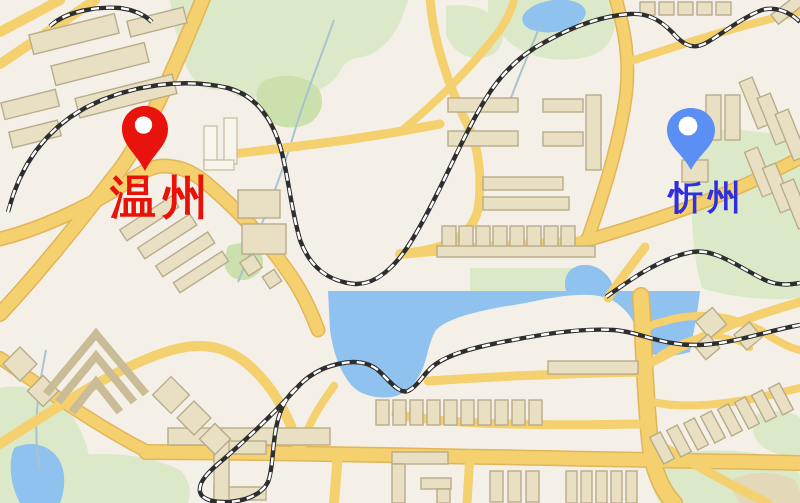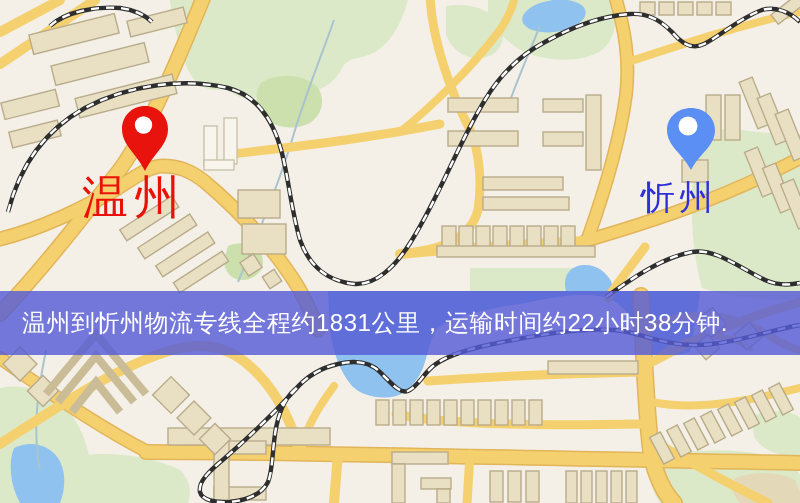--- a/index.html
+++ b/index.html
@@ -11,22 +11,22 @@
   .bldg{fill:var(--bldg,#e9e0c4);stroke:var(--bldgs,#b9ac8a);stroke-width:1.4;}
   .bldg-light{fill:var(--bldgl,#f8f6ec);stroke:#c6bfa8;stroke-width:1.3;}
   .park{fill:var(--park,#dce9c8);stroke:none;}
   .park-dark{fill:var(--parkd,#cbe0ad);}
   .water{fill:var(--water,#8fc2ee);}
   .rail-base{fill:none;stroke:var(--raild,#2e2e2e);stroke-width:4.4;}
   .rail-dash{fill:none;stroke:var(--raill,#ffffff);stroke-width:2.4;stroke-dasharray:8 7;}
   .stream{fill:none;stroke:var(--stream,#a9c3cf);stroke-width:2;}
   .chev{fill:none;stroke:#c9bc96;stroke-width:8;stroke-linejoin:miter;}
   .pin{position:absolute;}
-  .city-label{position:absolute;font-family:"Liberation Serif",serif;font-weight:normal;
-              white-space:nowrap;line-height:1;}
+  .city-label{position:absolute;font-family:"Liberation Serif",serif;font-weight:bold;
+              white-space:nowrap;line-height:1;margin-left:28px;}
   #origin-label{left:82px;top:175px;font-size:46px;letter-spacing:6px;}
   #destination-label{left:641px;top:181px;font-size:34px;letter-spacing:4px;}
   #banner{position:absolute;left:0;top:291px;width:800px;height:64px;}
   #banner-text{position:absolute;left:22px;top:0;height:64px;line-height:64px;
                font-size:24px;letter-spacing:0.5px;white-space:nowrap;}
 </style>
 </head>
 <body>
 
 <div id="stage">
@@ -204,23 +204,20 @@
       <path class="rail-base" d="M8,212 C20,165 45,130 85,108 C130,84 185,78 228,88 C258,96 272,120 280,146 C288,172 290,205 300,240 C310,268 330,282 355,284 C375,285 395,268 412,240 C440,195 460,140 485,100 C500,75 520,55 545,42 C570,28 600,16 630,14 C648,13 660,20 672,32 C682,44 692,50 704,44 C720,36 740,18 762,10 C775,6 790,12 800,22"></path>
       <path class="rail-base" d="M606,297 C630,280 660,258 692,252 C715,248 740,268 765,280 C778,286 790,285 800,283"></path>
       <path class="rail-base" d="M800,325 C770,330 730,345 696,345 C660,345 640,332 614,330 C580,328 540,334 488,345 C465,350 445,356 432,367 C422,376 418,386 408,391 C400,394 392,384 380,372 C370,362 355,360 338,364 C320,368 305,378 295,390 C275,412 248,438 225,458 C208,472 198,482 200,492 C202,500 215,503 230,502 C248,500 262,494 268,482 C273,470 272,450 276,428 C280,408 288,394 298,387"></path>
       <path class="rail-dash" d="M50,26 C65,12 95,6 120,8 C135,10 145,15 152,22"></path>
       <path class="rail-dash" d="M8,212 C20,165 45,130 85,108 C130,84 185,78 228,88 C258,96 272,120 280,146 C288,172 290,205 300,240 C310,268 330,282 355,284 C375,285 395,268 412,240 C440,195 460,140 485,100 C500,75 520,55 545,42 C570,28 600,16 630,14 C648,13 660,20 672,32 C682,44 692,50 704,44 C720,36 740,18 762,10 C775,6 790,12 800,22"></path>
       <path class="rail-dash" d="M606,297 C630,280 660,258 692,252 C715,248 740,268 765,280 C778,286 790,285 800,283"></path>
       <path class="rail-dash" d="M800,325 C770,330 730,345 696,345 C660,345 640,332 614,330 C580,328 540,334 488,345 C465,350 445,356 432,367 C422,376 418,386 408,391 C400,394 392,384 380,372 C370,362 355,360 338,364 C320,368 305,378 295,390 C275,412 248,438 225,458 C208,472 198,482 200,492 C202,500 215,503 230,502 C248,500 262,494 268,482 C273,470 272,450 276,428 C280,408 288,394 298,387"></path>
     </g>
   </svg>
 
-  <div id="banner" style="background: rgba(86, 91, 214, 0.82);">
-    <div id="banner-text" style="color: rgb(255, 255, 255);">温州到忻州物流专线全程约1831公里，运输时间约22小时38分钟.</div>
-  </div>
 
   <svg class="pin" style="left:119px;top:103px" width="52" height="70" viewBox="0 0 52 70">
     <path d="M26,68 C17,50 3,42 3,26 C3,13 13,3 26,3 C39,3 49,13 49,26 C49,42 35,50 26,68 Z" fill="#e8130c"></path>
     <circle cx="24.5" cy="22" r="8.7" fill="#ffffff"></circle>
   </svg>
 
   <svg class="pin" style="left:664px;top:106px" width="54" height="66" viewBox="0 0 54 66">
     <path d="M27,64 C18,47 3,40 3,24 C3,11 14,2 27,2 C40,2 51,11 51,24 C51,40 36,47 27,64 Z" fill="#5b8ff3"></path>
     <circle cx="24" cy="20" r="9.5" fill="#ffffff"></circle>
   </svg>

